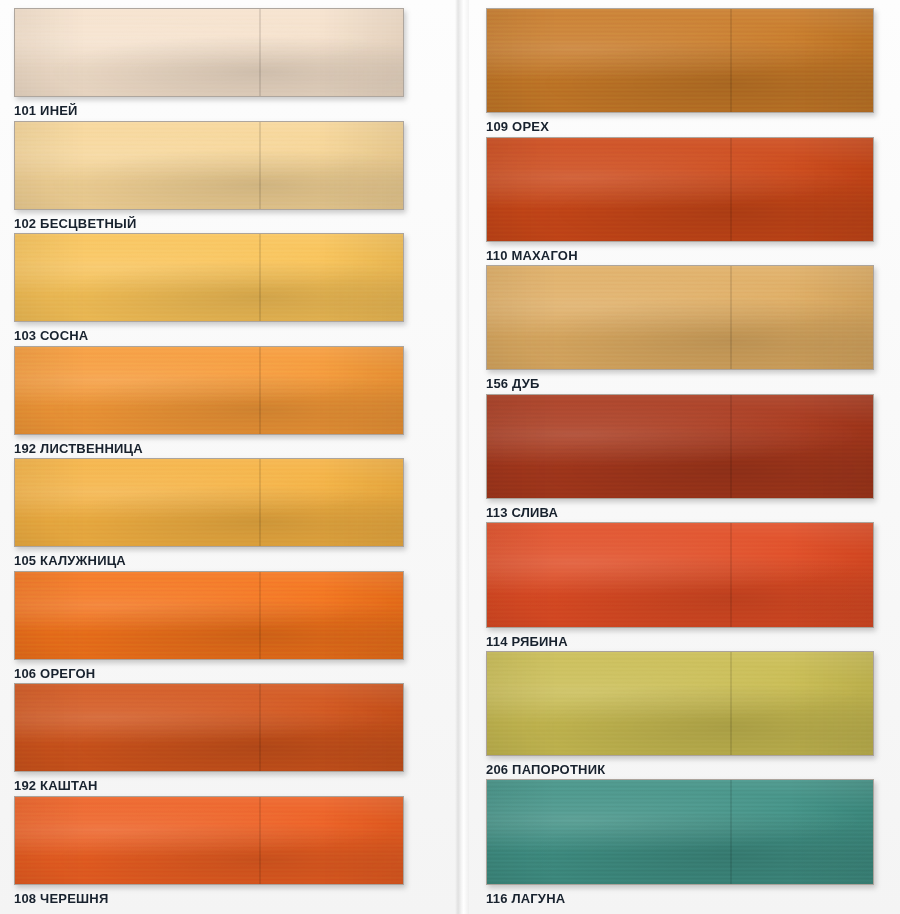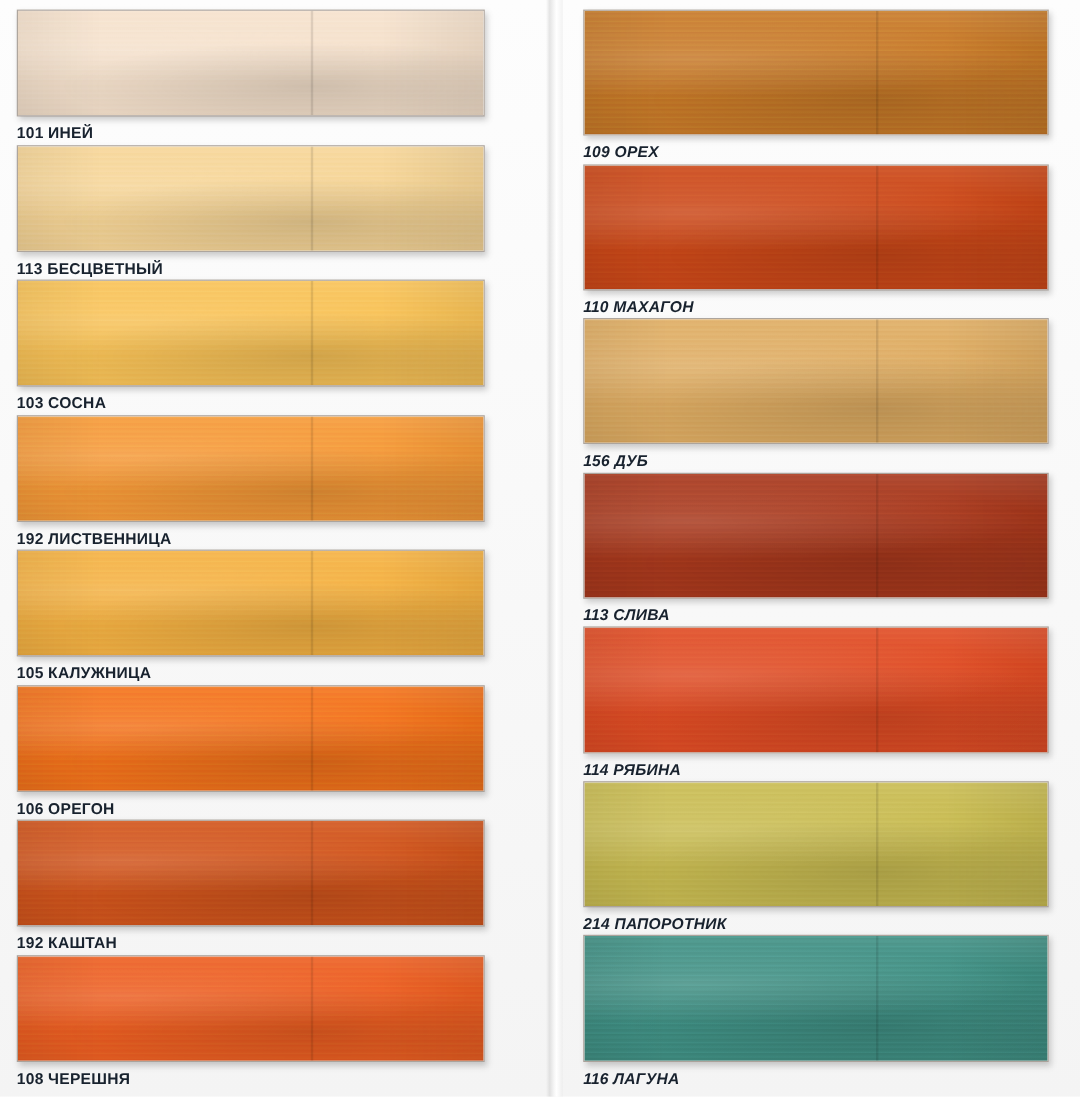--- a/index.html
+++ b/index.html
@@ -44,21 +44,21 @@
 
   .column {
     width: 450px;
     height: 914px;
     box-sizing: border-box;
     display: flex;
     flex-direction: column;
     position: relative;
   }
   .column.left  { padding: 8px 46px 6px 14px; }
-  .column.right { padding: 8px 26px 6px 36px; font-style: italic; }
+  .column.right { padding: 8px 26px 6px 36px; }
 
   .swatch-row {
     flex: 1 1 0;
     display: flex;
     flex-direction: column;
     justify-content: flex-start;
     min-height: 0;
   }
 
   .plank {
@@ -145,21 +145,21 @@
       <div class="label">101 ИНЕЙ</div>
     </div>
 
     <div class="swatch-row">
       <div class="plank">
         <div class="base" style="background-color: rgb(247, 214, 152);"></div>
         <div class="grain"></div>
         <div class="figure"></div>
         <div class="seam"></div>
       </div>
-      <div class="label">113 БЕСЦВЕТНЫЙ</div>
+      <div class="label">102 БЕСЦВЕТНЫЙ</div>
     </div>
 
     <div class="swatch-row">
       <div class="plank">
         <div class="base" style="background-color: rgb(249, 195, 88);"></div>
         <div class="grain"></div>
         <div class="figure"></div>
         <div class="seam"></div>
       </div>
       <div class="label">103 СОСНА</div>
@@ -270,21 +270,21 @@
       <div class="label">114 РЯБИНА</div>
     </div>
 
     <div class="swatch-row">
       <div class="plank">
         <div class="base" style="background-color: rgb(201, 188, 82);"></div>
         <div class="grain"></div>
         <div class="figure"></div>
         <div class="seam"></div>
       </div>
-      <div class="label">214 ПАПОРОТНИК</div>
+      <div class="label">206 ПАПОРОТНИК</div>
     </div>
 
     <div class="swatch-row">
       <div class="plank">
         <div class="base" style="background-color: rgb(64, 144, 132);"></div>
         <div class="grain"></div>
         <div class="figure"></div>
         <div class="seam"></div>
       </div>
       <div class="label">116 ЛАГУНА</div>

